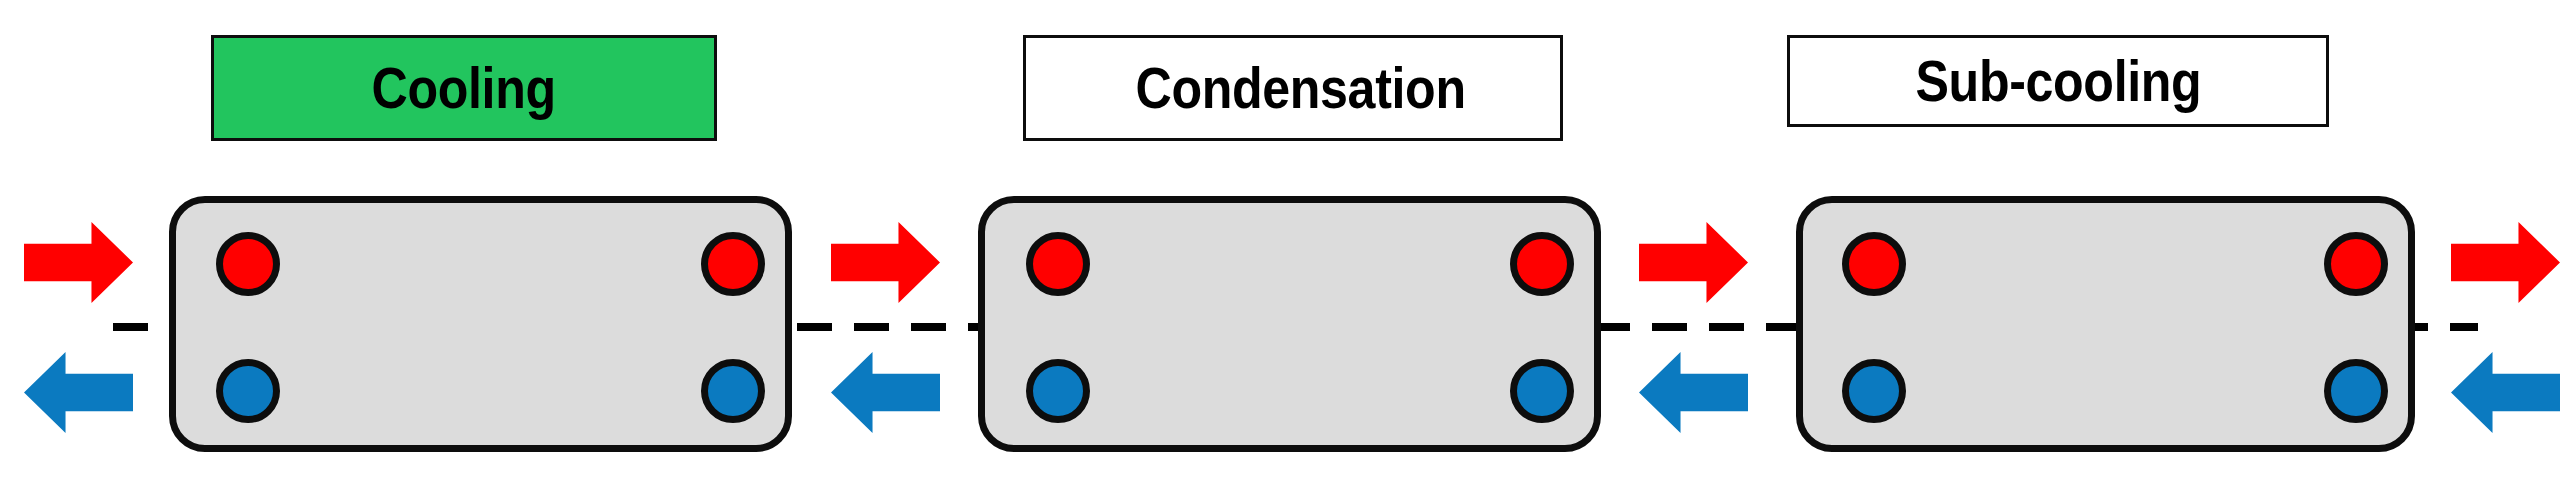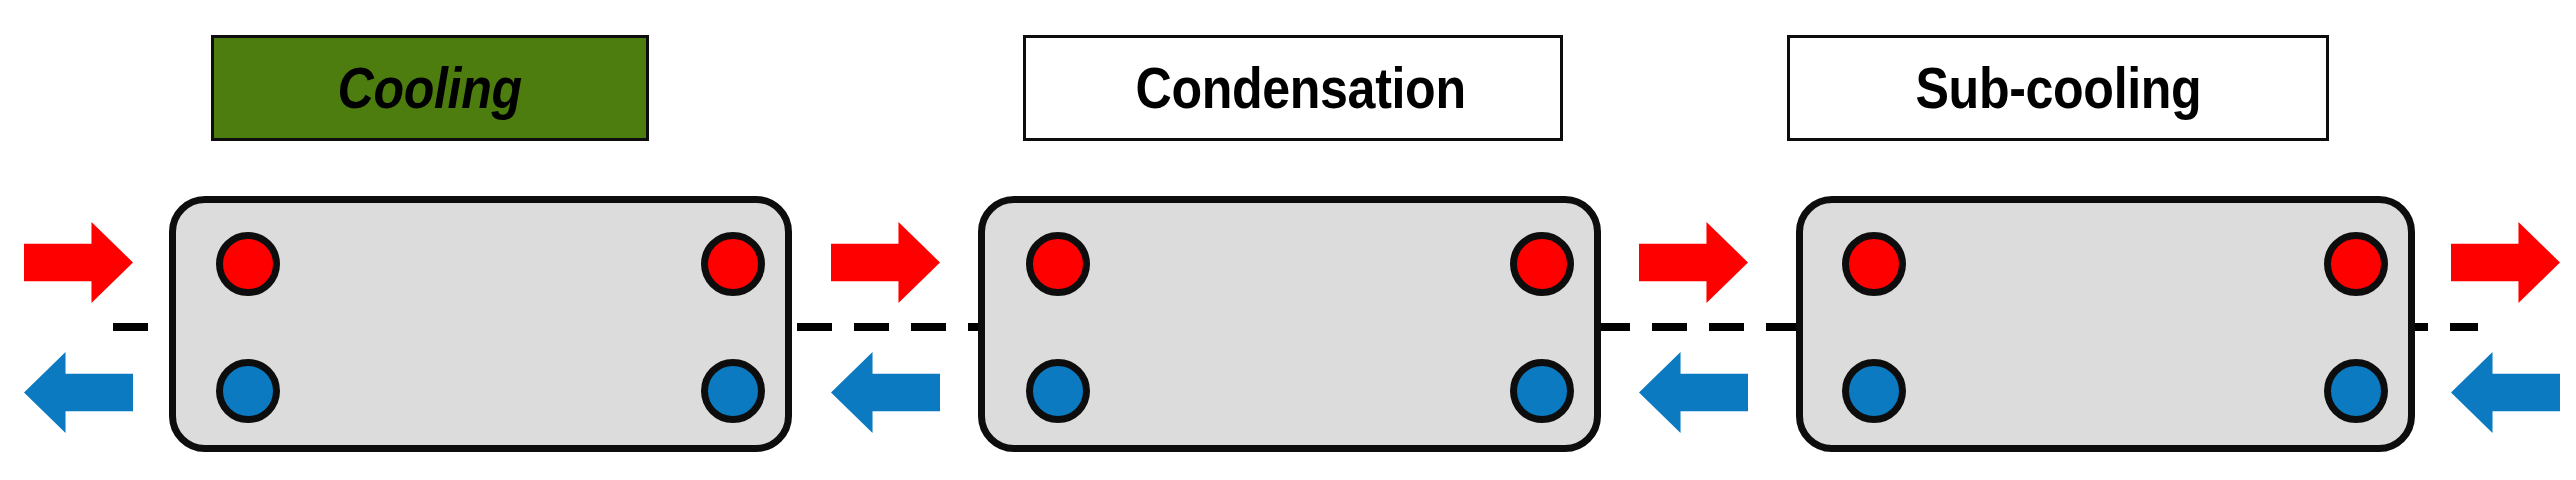--- a/index.html
+++ b/index.html
@@ -93,37 +93,37 @@
 </style>
 </head>
 <body>
 
 <div id="stage">
 
   <div class="centerline"></div>
 
   <div id="stages-layer">
       <div class="body" style="left: 169px; top: 196px; width: 623px; height: 256px; background: rgb(220, 220, 220); border-color: rgb(13, 13, 13);"></div>
-      <div class="label-box" style="left: 211px; top: 35px; width: 438px; height: 106px; background: #4d7c0f; border-color: rgb(13, 13, 13); font-style: italic;">
+      <div class="label-box" style="left: 211px; top: 35px; width: 506px; height: 106px; background: #22c55e; border-color: rgb(13, 13, 13);">
         <span class="label-text">Cooling</span>
       </div>
       <div class="port hot" style="left: 216px; top: 232px; background: rgb(255, 0, 0); border-color: rgb(13, 13, 13);"></div>
       <div class="port hot" style="left: 701px; top: 232px; background: rgb(255, 0, 0); border-color: rgb(13, 13, 13);"></div>
       <div class="port cold" style="left: 216px; top: 359px; background: rgb(11, 122, 192); border-color: rgb(13, 13, 13);"></div>
       <div class="port cold" style="left: 701px; top: 359px; background: rgb(11, 122, 192); border-color: rgb(13, 13, 13);"></div>
       <div class="body" style="left: 978px; top: 196px; width: 623px; height: 256px; background: rgb(220, 220, 220); border-color: rgb(13, 13, 13);"></div>
       <div class="label-box" style="left: 1023px; top: 35px; width: 540px; height: 106px; background: rgb(255, 255, 255); border-color: rgb(13, 13, 13); padding-left: 16px;">
         <span class="label-text">Condensation</span>
       </div>
       <div class="port hot" style="left: 1026px; top: 232px; background: rgb(255, 0, 0); border-color: rgb(13, 13, 13);"></div>
       <div class="port hot" style="left: 1510px; top: 232px; background: rgb(255, 0, 0); border-color: rgb(13, 13, 13);"></div>
       <div class="port cold" style="left: 1026px; top: 359px; background: rgb(11, 122, 192); border-color: rgb(13, 13, 13);"></div>
       <div class="port cold" style="left: 1510px; top: 359px; background: rgb(11, 122, 192); border-color: rgb(13, 13, 13);"></div>
       <div class="body" style="left: 1796px; top: 196px; width: 619px; height: 256px; background: rgb(220, 220, 220); border-color: rgb(13, 13, 13);"></div>
-      <div class="label-box" style="left: 1787px; top: 35px; width: 542px; height: 106px; background: rgb(255, 255, 255); border-color: rgb(13, 13, 13);">
+      <div class="label-box" style="left: 1787px; top: 35px; width: 542px; height: 92px; background: rgb(255, 255, 255); border-color: rgb(13, 13, 13);">
         <span class="label-text">Sub-cooling</span>
       </div>
       <div class="port hot" style="left: 1842px; top: 232px; background: rgb(255, 0, 0); border-color: rgb(13, 13, 13);"></div>
       <div class="port hot" style="left: 2324px; top: 232px; background: rgb(255, 0, 0); border-color: rgb(13, 13, 13);"></div>
       <div class="port cold" style="left: 1842px; top: 359px; background: rgb(11, 122, 192); border-color: rgb(13, 13, 13);"></div>
       <div class="port cold" style="left: 2324px; top: 359px; background: rgb(11, 122, 192); border-color: rgb(13, 13, 13);"></div>
     </div>
   <div id="arrows-layer">
       <div class="arrow" style="left: 24px; top: 222px;">
         <svg viewBox="0 0 126 93" preserveAspectRatio="none">

